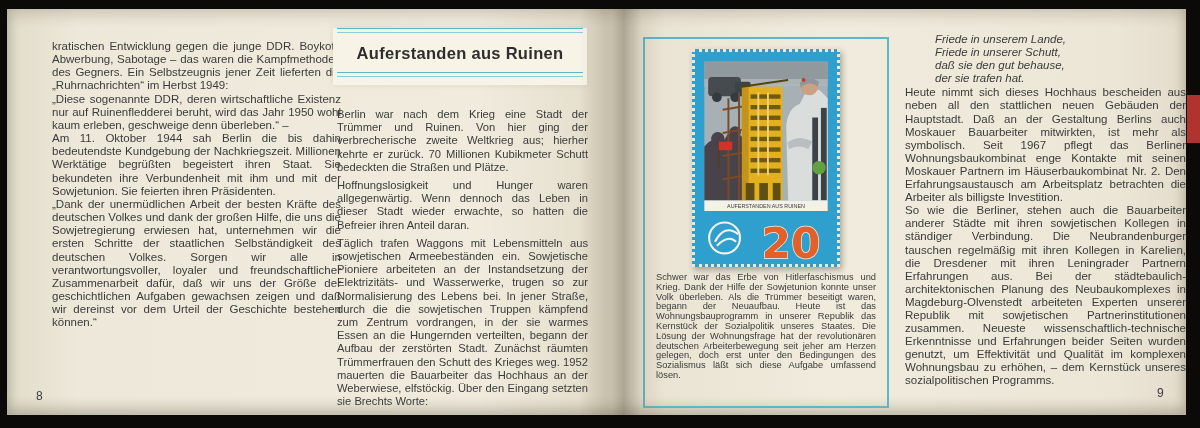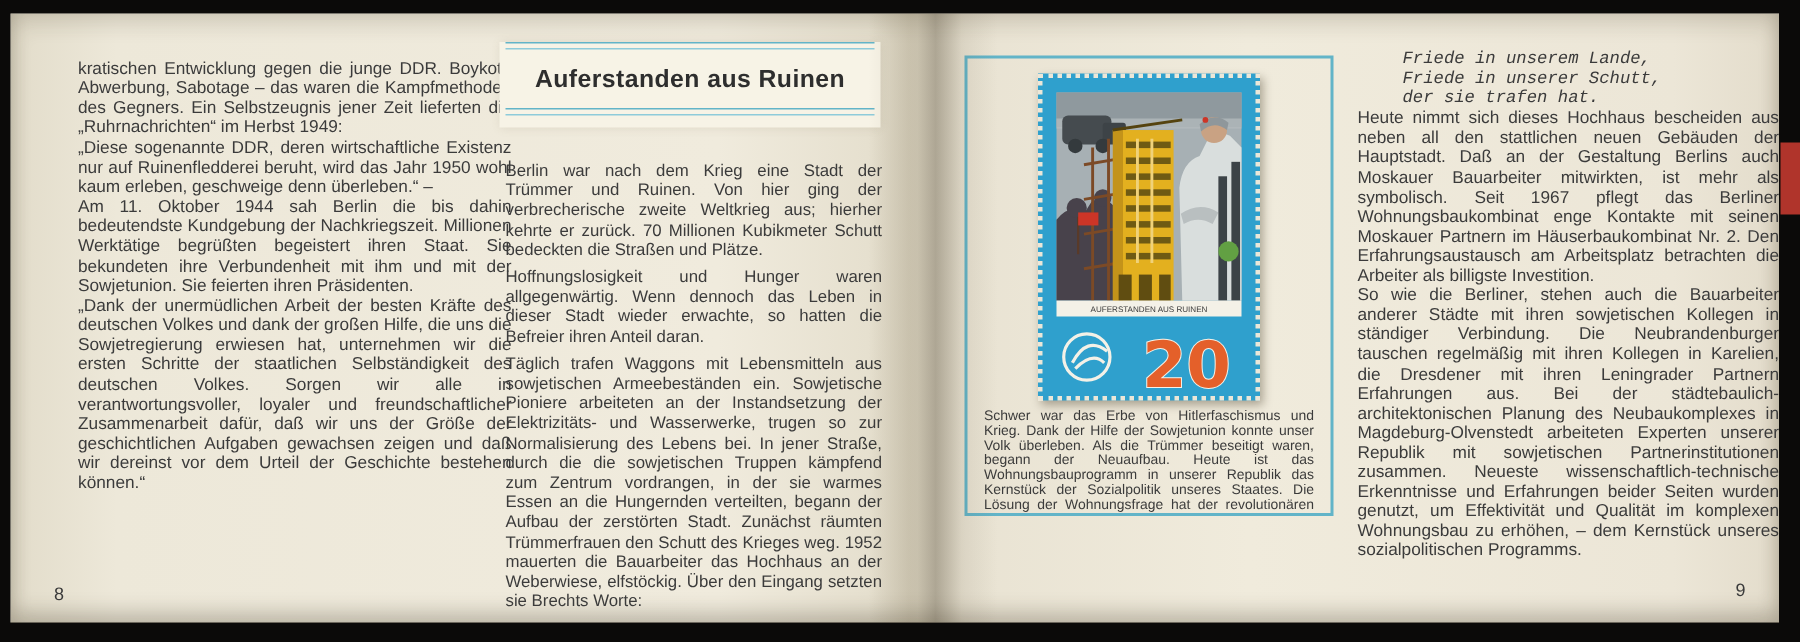--- a/index.html
+++ b/index.html
@@ -40,38 +40,38 @@
     height:5px; margin:0 4px;
     border-top:1.6px solid #62b4c8; border-bottom:1.6px solid #8ecbda;
   }
   .section-title {
     text-align:center; font-weight:bold; font-size:16.5px; color:#2e2e2e;
     letter-spacing:.3px; padding:11px 0 9px 0;
   }
   .col2 { left:330px; top:99px; width:251px; font-size:11.2px; line-height:13.2px; }
   .col2 p { margin-bottom:5px; }
   .frame {
-    position:absolute; left:636px; top:28px; width:246px; height:307px;
+    position:absolute; left:636px; top:28px; width:246px; height:371px;
     border:2px solid #62b4c8; overflow:hidden;
   }
   .stamp {
     width:148px; height:218px; margin:10px auto 6px auto;
     background:#2fa0cd;
     border:3px dotted #ece7d8;
     box-shadow:2px 3px 6px rgba(40,30,10,.35);
     position:relative;
   }
   .stamp svg { display:block; width:100%; height:100%; }
   .caption {
     margin:0 11px; font-size:9.3px; line-height:9.8px; color:#3b3b3b;
     text-align:justify;
   }
   .col3 { left:898px; top:24px; width:281px; font-size:11.5px; line-height:13.1px; }
   .poem { font-style:italic; margin-left:30px; margin-bottom:1px; }
-  .poem div { text-align:left;font-family:Liberation Mono, monospace; }
+  .poem div { text-align:left; }
   .pageno {
     position:absolute; font-size:12px; color:#3b3b3b;
   }
   .pageno-8 { left:29px; top:380px; }
   .pageno-9 { left:1150px; top:377px; }
 </style>
 </head>
 <body>
 
 <div class="photo">
@@ -180,20 +180,21 @@
           <text x="99" y="214" text-anchor="middle" font-size="44" font-weight="bold" fill="#e4602a" stroke="#f4f1e7" stroke-width="1.4" paint-order="stroke" font-family="DejaVu Sans, sans-serif">20</text>
         </svg>
       </div>
       <div class="caption">Schwer war das Erbe von Hitlerfaschismus und Krieg. Dank der Hilfe der Sowjetunion konnte unser Volk überleben. Als die Trümmer beseitigt waren, begann der Neuaufbau. Heute ist das Wohnungsbauprogramm in unserer Republik das Kernstück der Sozialpolitik unseres Staates. Die Lösung der Wohnungsfrage hat der revolutionären deutschen Arbeiterbewegung seit jeher am Herzen gelegen, doch erst unter den Bedingungen des Sozialismus läßt sich diese Aufgabe umfassend lösen.</div>
     </div>
 
     <div class="col col3">
       <div class="poem">
         <div>Friede in unserem Lande,</div>
         <div>Friede in unserer Schutt,</div>
+        <div>daß sie den gut behause,</div>
         <div>der sie trafen hat.</div>
       </div>
       <p>Heute nimmt sich dieses Hochhaus bescheiden aus neben all den stattlichen neuen Gebäuden der Hauptstadt. Daß an der Gestaltung Berlins auch Moskauer Bauarbeiter mitwirkten, ist mehr als symbolisch. Seit 1967 pflegt das Berliner Wohnungsbaukombinat enge Kontakte mit seinen Moskauer Partnern im Häuserbaukombinat Nr. 2. Den Erfahrungsaustausch am Arbeitsplatz betrachten die Arbeiter als billigste Investition.</p>
       <p>So wie die Berliner, stehen auch die Bauarbeiter anderer Städte mit ihren sowjetischen Kollegen in ständiger Verbindung. Die Neubrandenburger tauschen regelmäßig mit ihren Kollegen in Karelien, die Dresdener mit ihren Leningrader Partnern Erfahrungen aus. Bei der städtebaulich-architektonischen Planung des Neubaukomplexes in Magdeburg-Olvenstedt arbeiteten Experten unserer Republik mit sowjetischen Partnerinstitutionen zusammen. Neueste wissenschaftlich-technische Erkenntnisse und Erfahrungen beider Seiten wurden genutzt, um Effektivität und Qualität im komplexen Wohnungsbau zu erhöhen, – dem Kernstück unseres sozialpolitischen Programms.</p>
     </div>
 
     <div class="pageno pageno-8">8</div>
     <div class="pageno pageno-9">9</div>
 
     <div class="gutter"></div>

